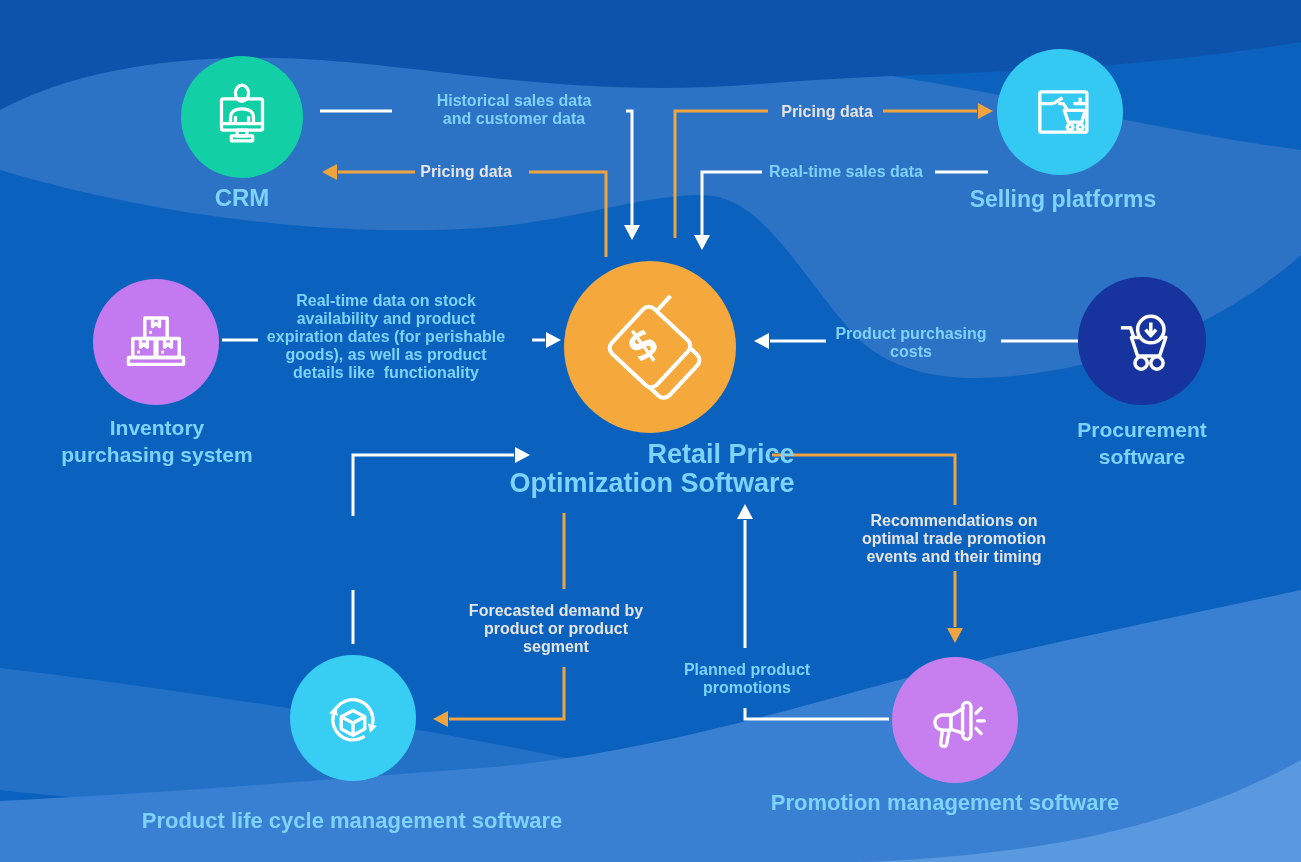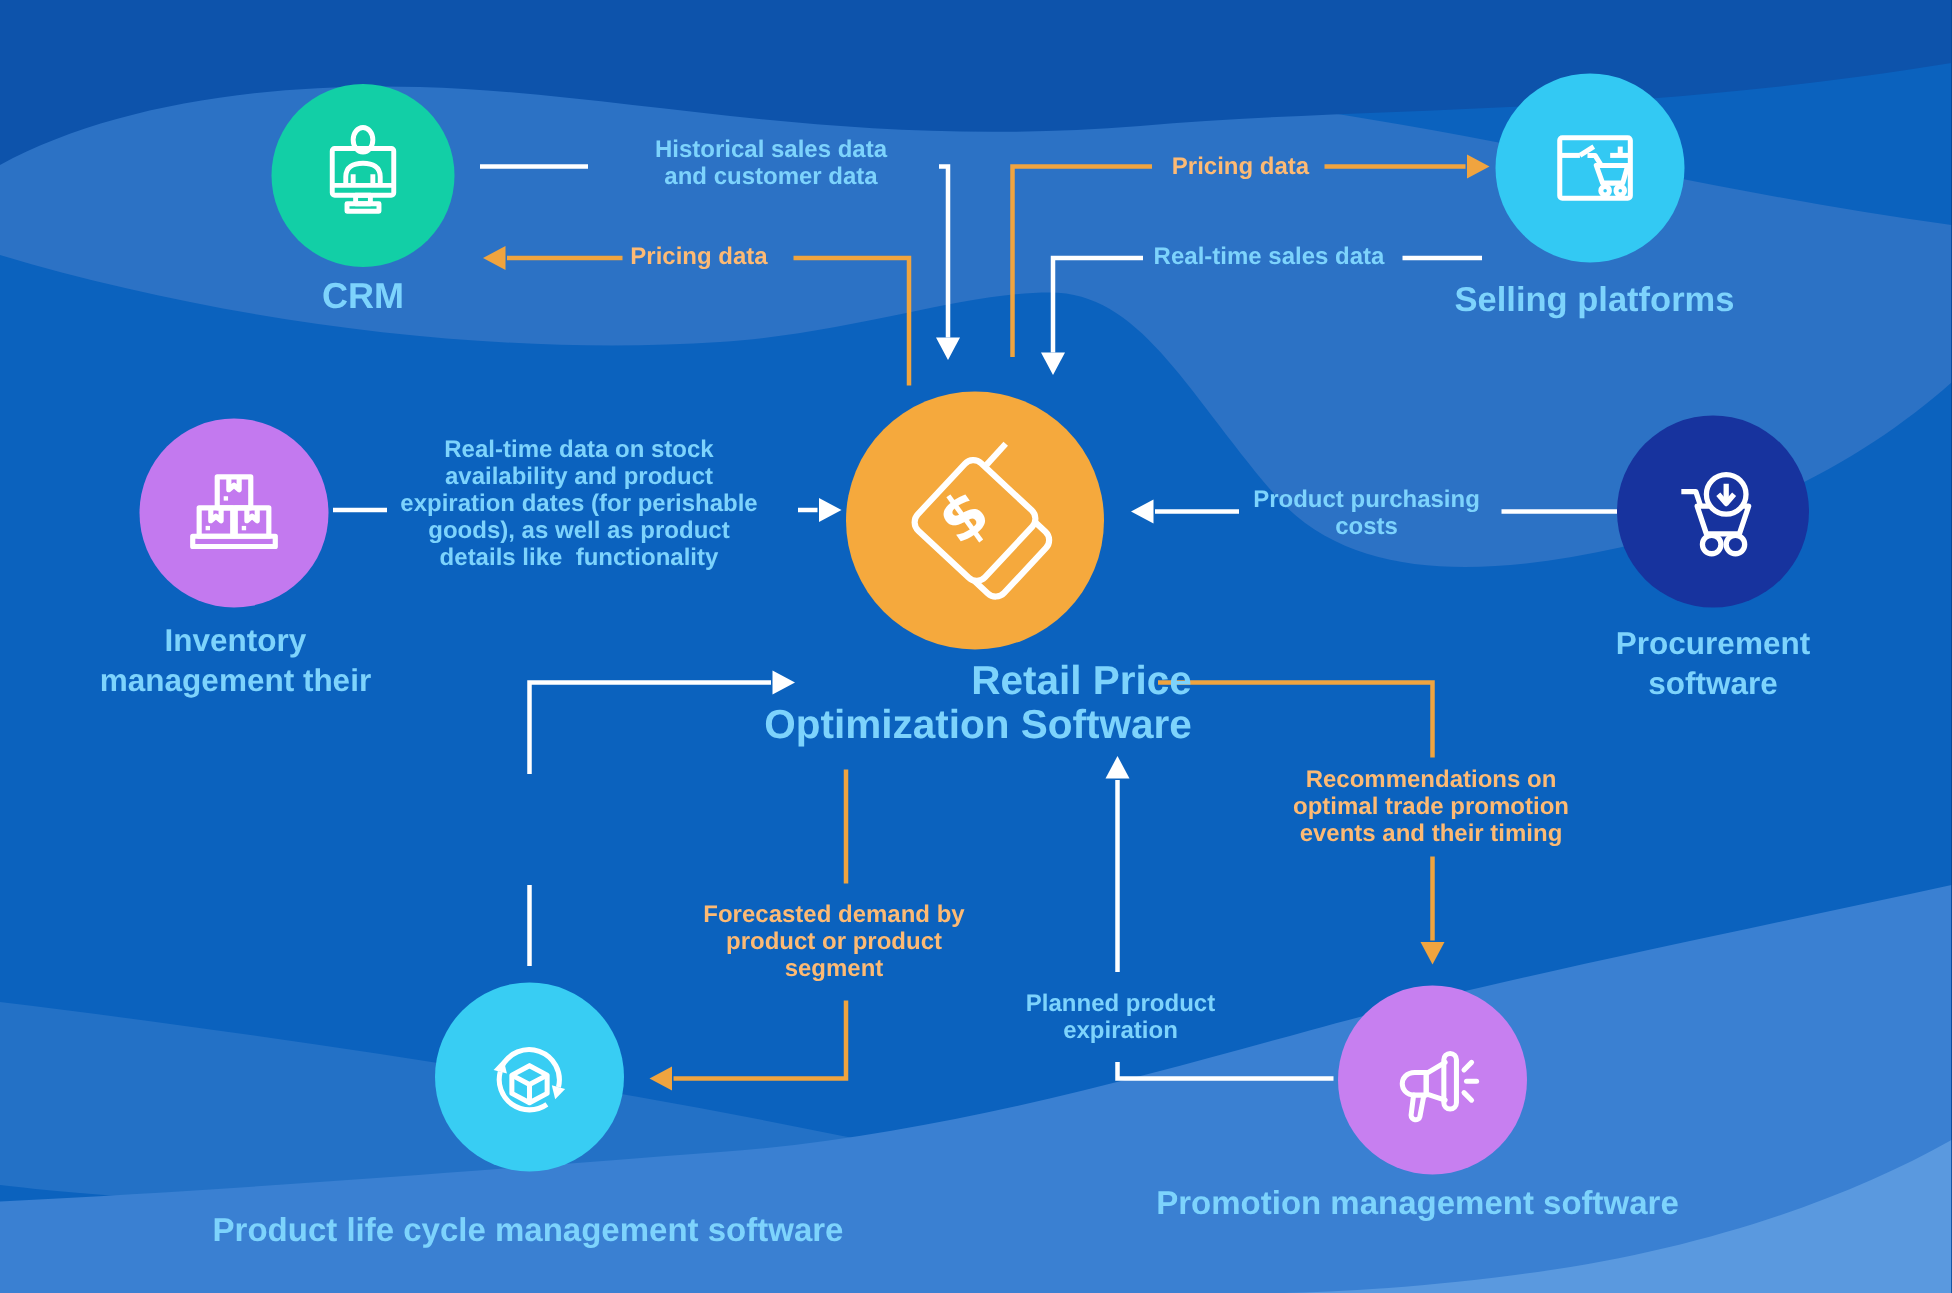--- a/index.html
+++ b/index.html
@@ -8,21 +8,21 @@
     background:#0B62BE;
     font-family:"Liberation Sans","DejaVu Sans",sans-serif;
   }
   svg.layer{position:absolute;left:0;top:0;width:1301px;height:862px;}
   .node{position:absolute;border-radius:50%;display:flex;align-items:center;justify-content:center;}
   .lbl{
     position:absolute;transform:translate(-50%,-50%);
     text-align:center;font-weight:bold;color:#7dd3fc;
     white-space:pre-wrap;line-height:1.13;
   }
-  .lbl.orange{color:#fdba74;}
+  .lbl.orange{color:#e5e5e5;}
   .flowlbl{font-size:16px;}
   .nodelbl{font-size:22px;}
   .arrows path{fill:none;stroke-width:3px;}
   .arrows .wh path{stroke:#FFFFFF;} .arrows .wh polygon{fill:#FFFFFF;}
   .arrows .or path{stroke:#F0A43F;} .arrows .or polygon{fill:#F0A43F;}
   .icon{display:block;}
 </style>
 </head>
 <body>
 
@@ -135,21 +135,21 @@
         <path d="M60,46 V56 L64,52.5 L68,56 V46"></path>
       </g>
       <g fill="#fff" stroke="none">
         <rect x="42" y="37" width="3.4" height="3.4"></rect>
         <rect x="28" y="60" width="3.4" height="3.4"></rect>
         <rect x="56" y="60" width="3.4" height="3.4"></rect>
       </g>
     </svg>
   </div>
   <div class="lbl nodelbl" style="left:157px;top:441px;font-size:21px;line-height:1.3;">Inventory
-management their</div>
+purchasing system</div>
 
   <div class="node" style="left:1078px;top:277px;width:128px;height:128px;background:#17339E;">
     <svg class="icon" width="88" height="88" viewBox="0 0 100 100">
       <g fill="none" stroke="#fff" stroke-width="4" stroke-linejoin="round">
         <path d="M26,35 H37 L41,47"></path>
         <path d="M38,46 L45,67 H70 L77,46 Z"></path>
         <circle cx="49" cy="75" r="7"></circle>
         <circle cx="67" cy="75" r="7"></circle>
         <circle cx="60" cy="37" r="15" fill="#17339E"></circle>
         <line x1="60" y1="29" x2="60" y2="42"></line>
@@ -218,18 +218,18 @@
 availability and product
 expiration dates (for perishable
 goods), as well as product
 details like  functionality</div>
   <div class="lbl flowlbl" style="left:911px;top:343px;">Product purchasing
 costs</div>
   <div class="lbl flowlbl orange" style="left:556px;top:629px;">Forecasted demand by
 product or product
 segment</div>
   <div class="lbl flowlbl" style="left:747px;top:679px;">Planned product
-expiration</div>
+promotions</div>
   <div class="lbl flowlbl orange" style="left:954px;top:539px;">Recommendations on
 optimal trade promotion
 events and their timing</div>
 
 </div>
 
 </body></html>

